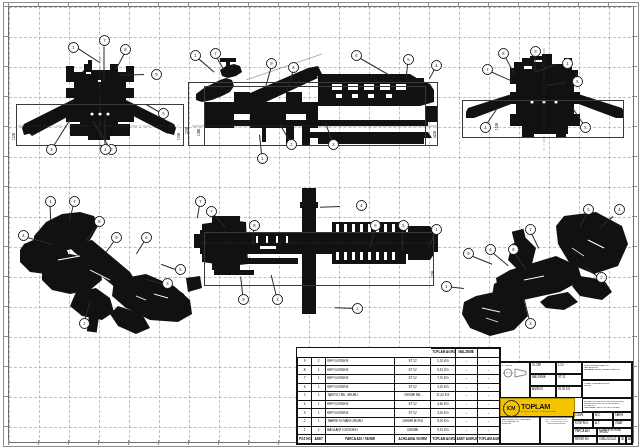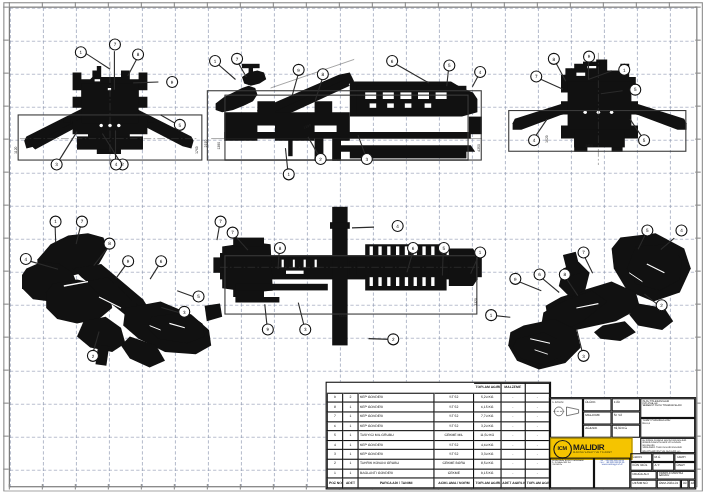--- a/index.html
+++ b/index.html
@@ -773,21 +773,21 @@
     <div class="tb-cell" style="left:82px;top:18px;width:50px;height:18px;font-size:2.3px;">
       <span style="white-space:pre-line">YUZEY PURUZLULUGU
 Ra 3,2</span>
     </div>
 
     <div id="logo">
       <div class="logo-mark">
         <span>ICM</span>
       </div>
       <div class="logo-wordwrap">
-        <div class="logo-word">MALIDIR</div>
+        <div class="logo-word">TOPLAM</div>
         <div class="logo-sub">MAKINA SANAYI VE TICARET</div>
       </div>
     </div>
 
     <div class="tb-cell" style="left:0;top:54px;width:40px;height:28px;font-size:2.1px;">
       <span style="white-space:pre-line">ORGANIZE SANAYI BOLGESI
 1. CADDE NO: 14
 TURKIYE</span>
     </div>
     <div class="tb-cell tb-blue" style="left:40px;top:54px;width:33px;height:28px;font-size:2.1px;text-align:center;">

